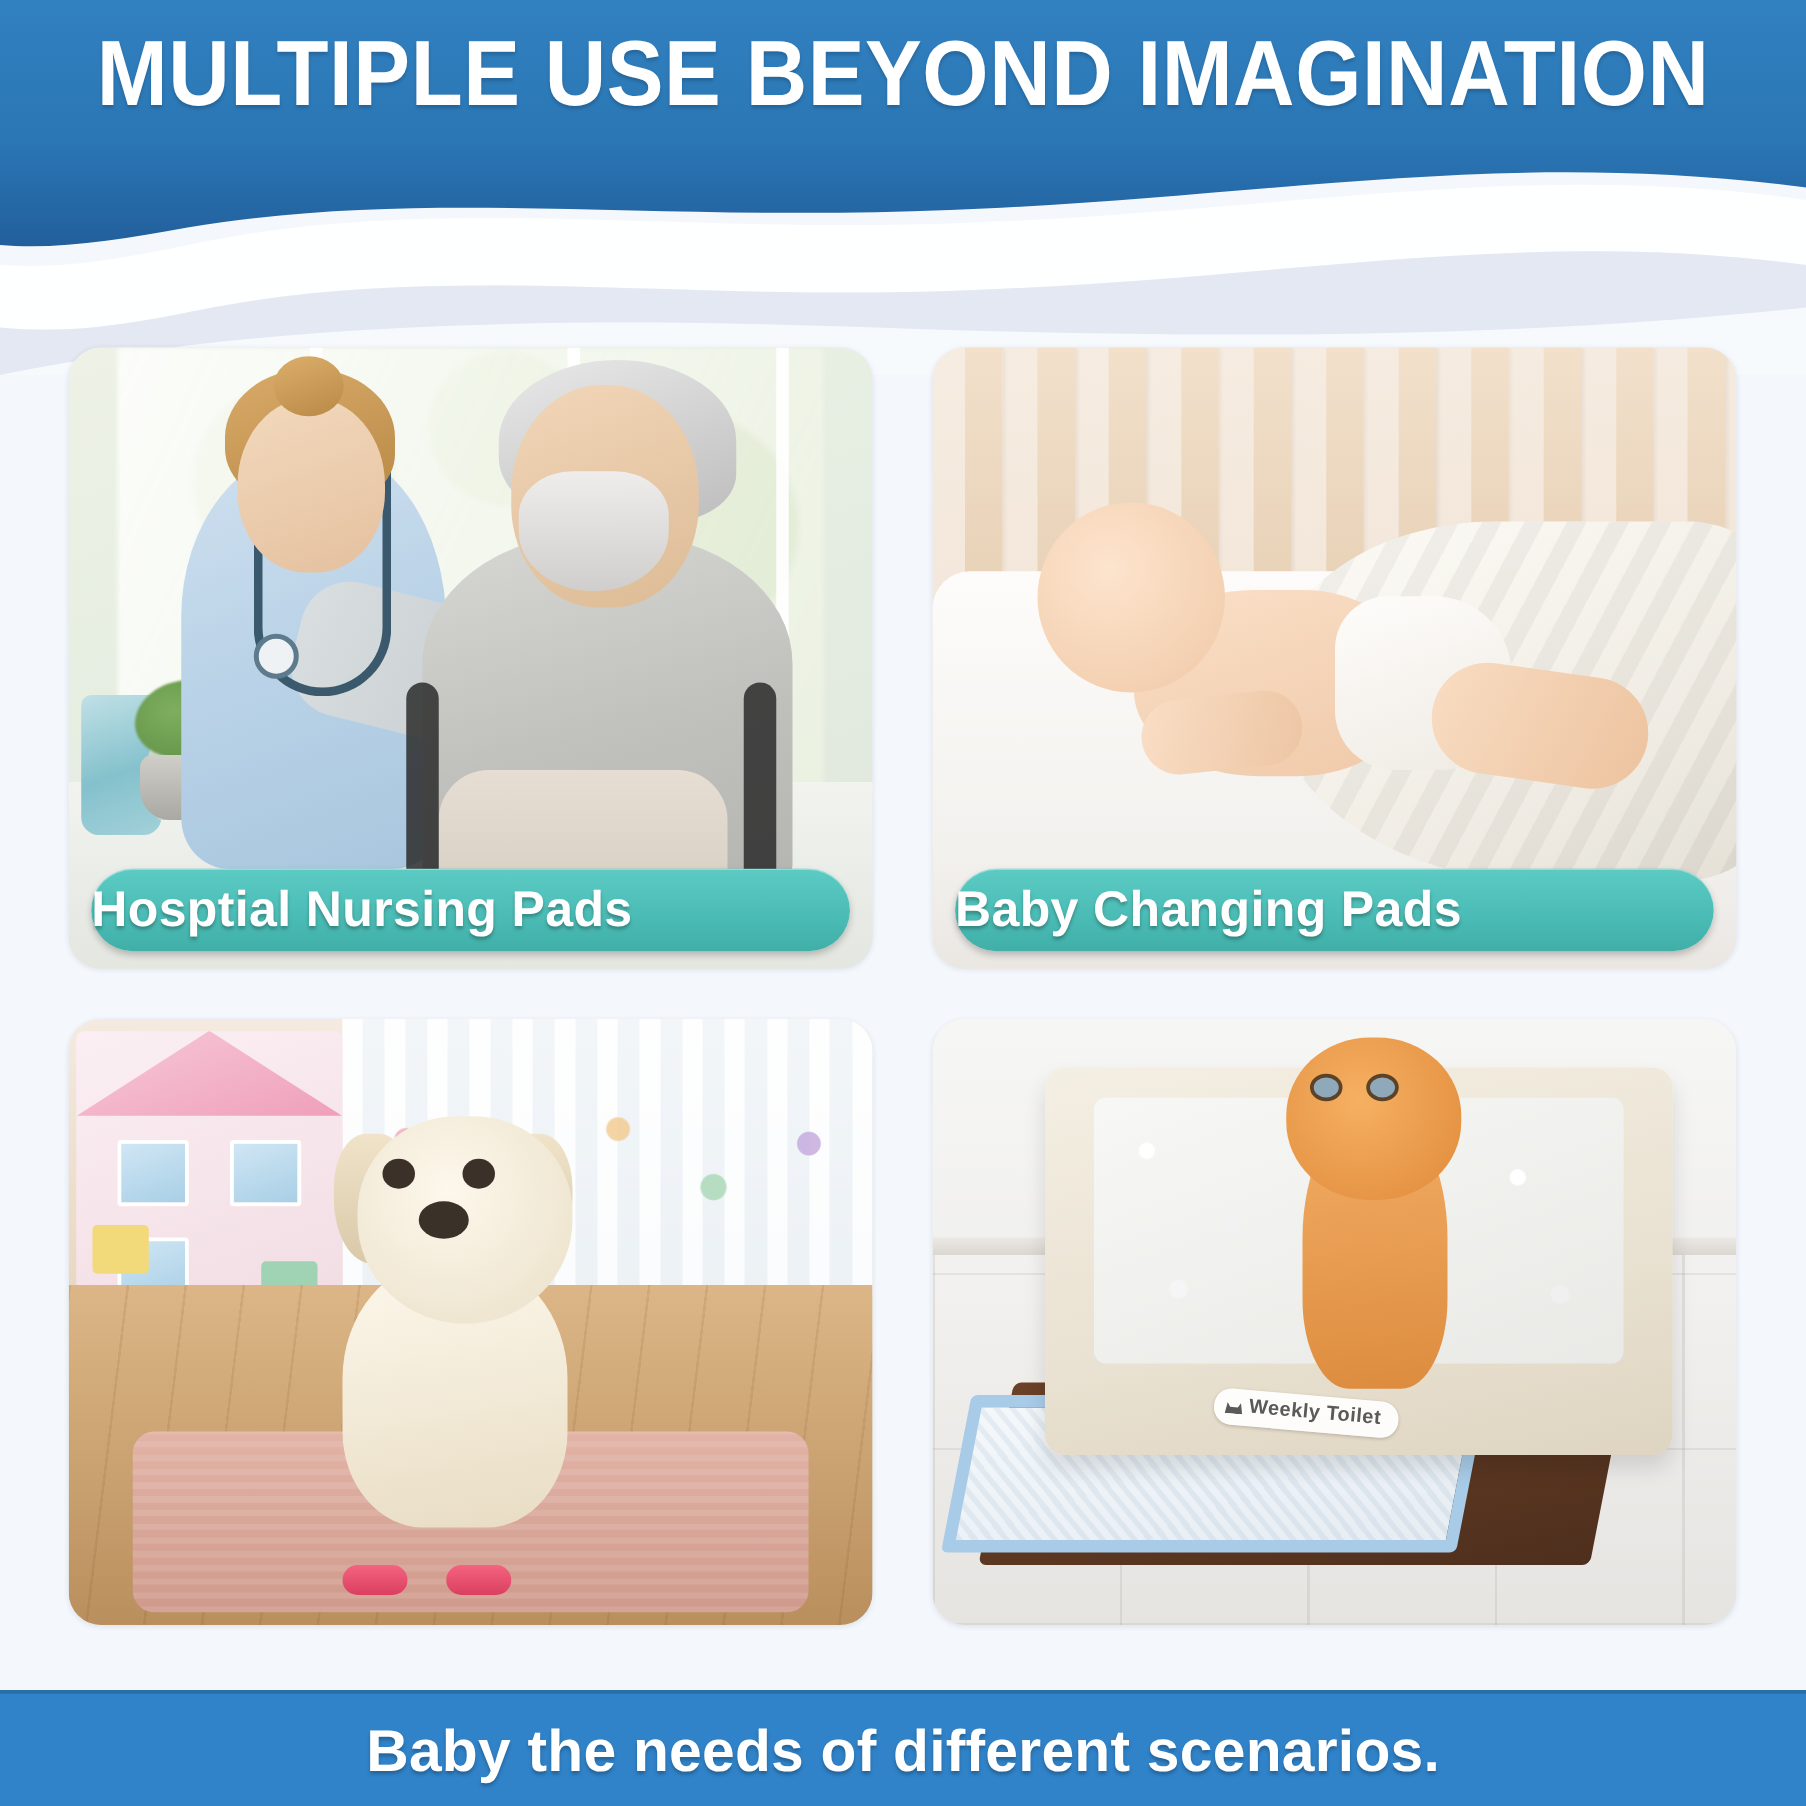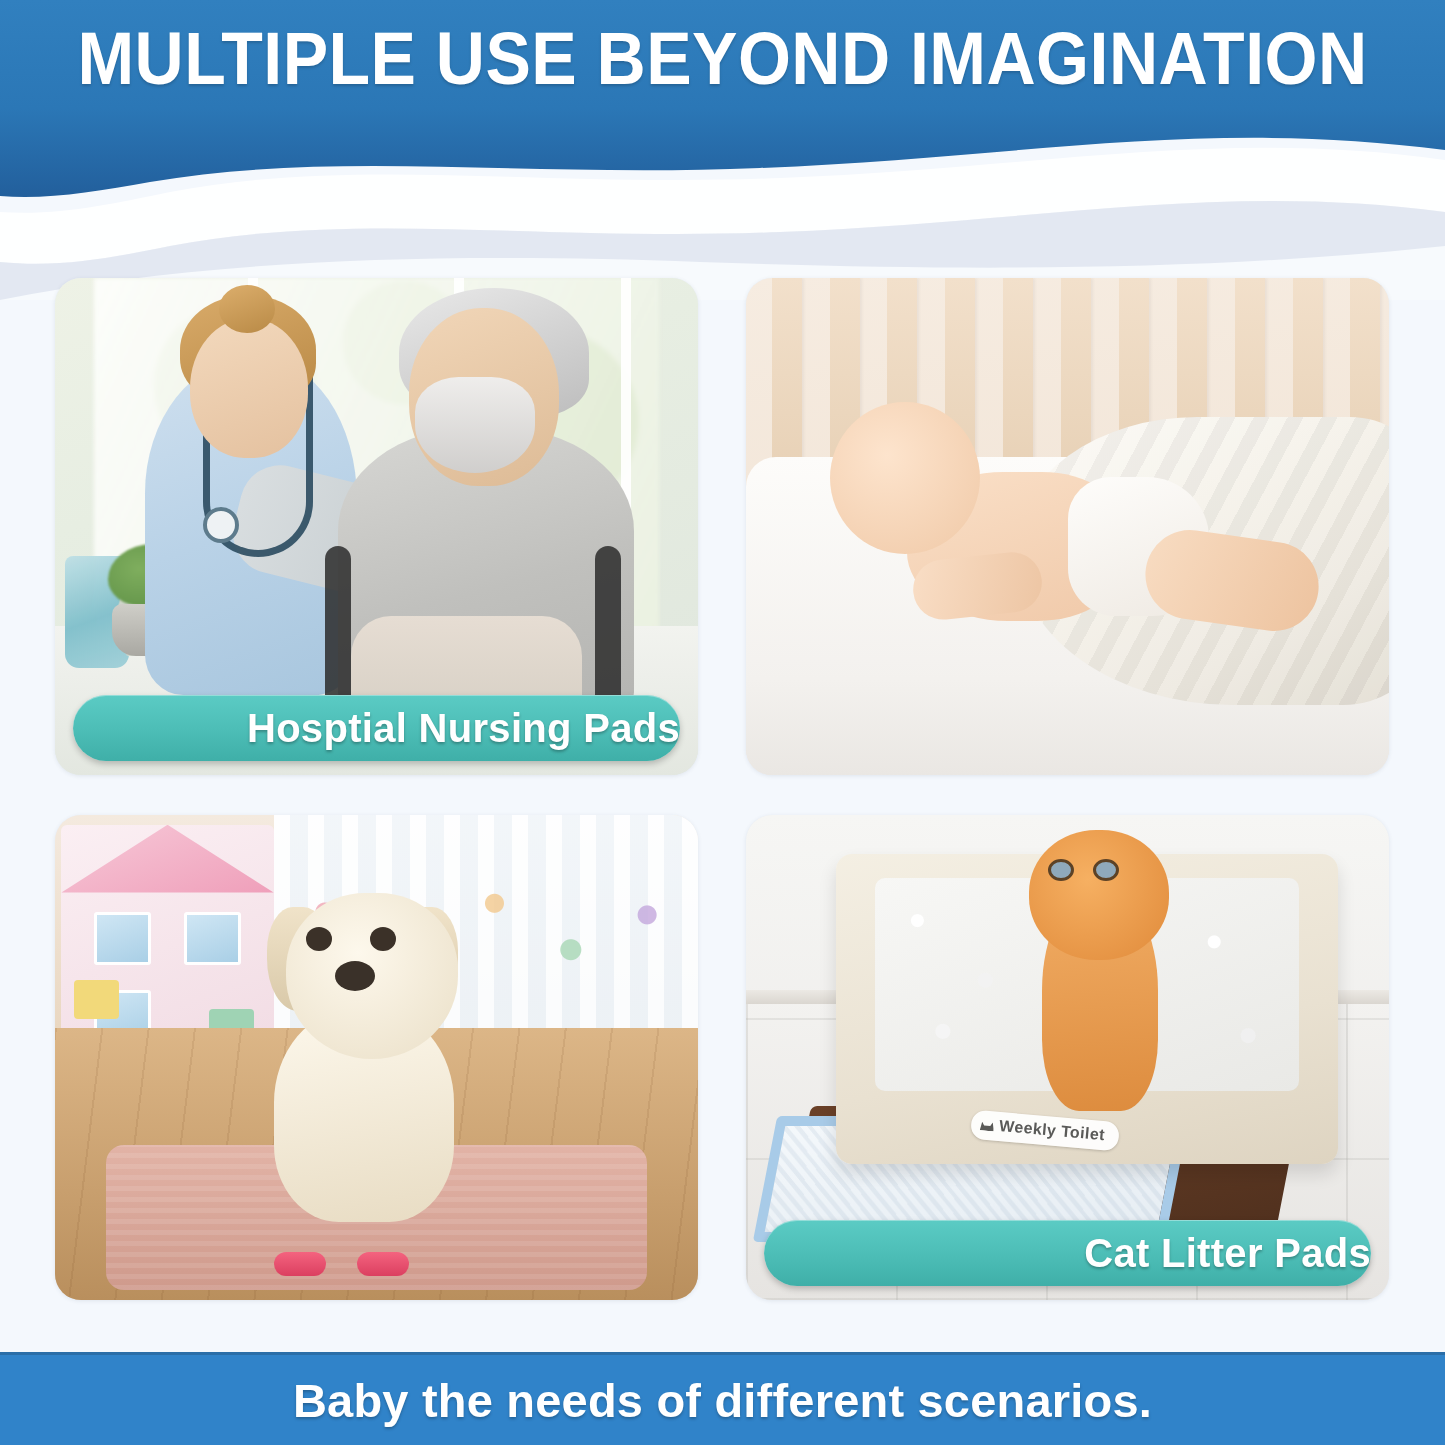--- a/index.html
+++ b/index.html
@@ -89,21 +89,21 @@
     position: absolute;
     left: 18px;
     right: 18px;
     bottom: 14px;
     height: 66px;
     border-radius: 33px;
     background: linear-gradient(180deg, #5BCBC4 0%, #4CBDB6 55%, #3FAFA8 100%);
     box-shadow: 0 3px 6px rgba(0,0,0,0.22), inset 0 1px 0 rgba(255,255,255,0.35);
     display: flex;
     align-items: center;
-    justify-content: flex-end;
+    justify-content: flex-start;
   }
   .caption-text {
     color: #ffffff;
     font-size: 40px;
     font-weight: 700;
     letter-spacing: 0.3px;
     text-shadow: 0 2px 3px rgba(0,0,0,0.28);
     white-space: nowrap;
     font-family: "Liberation Sans", sans-serif;
   }
@@ -539,20 +539,23 @@
           </div>
           <div class="sheet"></div>
           <div class="blanket"></div>
           <div class="baby-body"></div>
           <div class="baby-diaper"></div>
           <div class="baby-leg"></div>
           <div class="baby-arm"></div>
           <div class="baby-head"></div>
         </div>
       </div>
+      <div class="caption">
+        <span class="caption-text">Baby Changing Pads</span>
+      </div>
     </div>
 
     <div class="card">
       <div class="photo">
         <div class="scene s3">
           <div class="curtain"></div>
           <div class="curtain-dots"></div>
           <div class="dollhouse"></div>
           <div class="roof"></div>
           <div class="dh-win" style="left:6%;  top:20%"></div>
@@ -589,23 +592,20 @@
           <div class="cat-ear l"></div>
           <div class="cat-ear r"></div>
           <div class="cat-head"></div>
           <div class="cat-eye" style="left:47%"></div>
           <div class="cat-eye" style="left:54%"></div>
           <div class="brandtag">
             <span>Weekly Toilet</span>
           </div>
         </div>
       </div>
-      <div class="caption">
-        <span class="caption-text">Cat Litter Pads</span>
-      </div>
     </div>
 
   </div>
 
   <div class="footer">
     <span class="footer-text">Baby the needs of different scenarios.</span>
   </div>
 
 </div>
 

